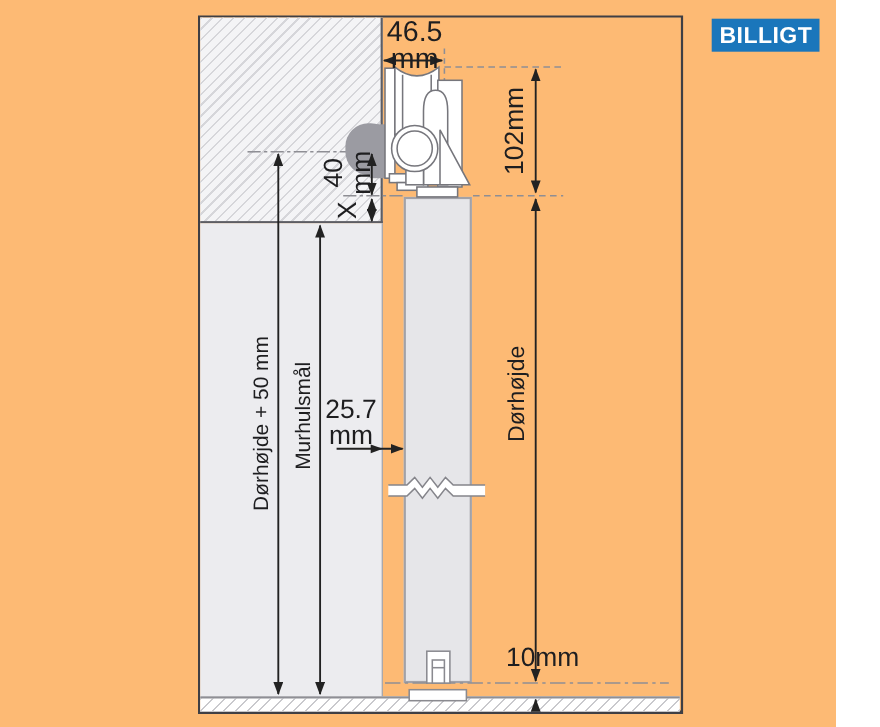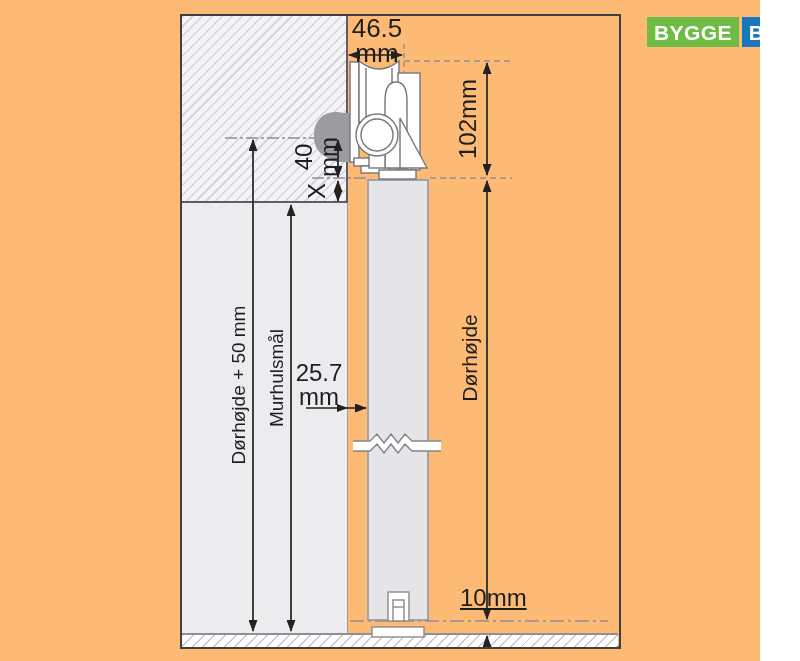--- a/index.html
+++ b/index.html
@@ -141,26 +141,25 @@
     <span style="display:block">mm</span>
   </div>
 
   <div class="dim rot" style="left:287px;top:179px;width:60px;height:24px;">X</div>
 
   <div class="dim" style="left:287px;top:361px;width:64px;">
     <span style="display:block">25.7</span>
     <span style="display:block">mm</span>
   </div>
 
-  <div class="dim" style="left:460px;top:586px;text-align:left;text-decoration:underline;">10mm</div>
+  <div class="dim" style="left:460px;top:586px;text-align:left;">10mm</div>
 
   <div class="lab" style="left:129px;top:373px;width:220px;height:24px;">Dørhøjde + 50 mm</div>
 
   <div class="lab" style="left:187px;top:366px;width:180px;height:24px;">Murhulsmål</div>
 
   <div class="lab door-h" style="left:380px;top:346px;width:180px;height:24px;">Dørhøjde</div>
 
   <div class="abs logo">
-    <span class="p1">BYGGE</span>
     <span class="p2">BILLIGT</span>
   </div>
 
 </div>
 
 </body></html>

